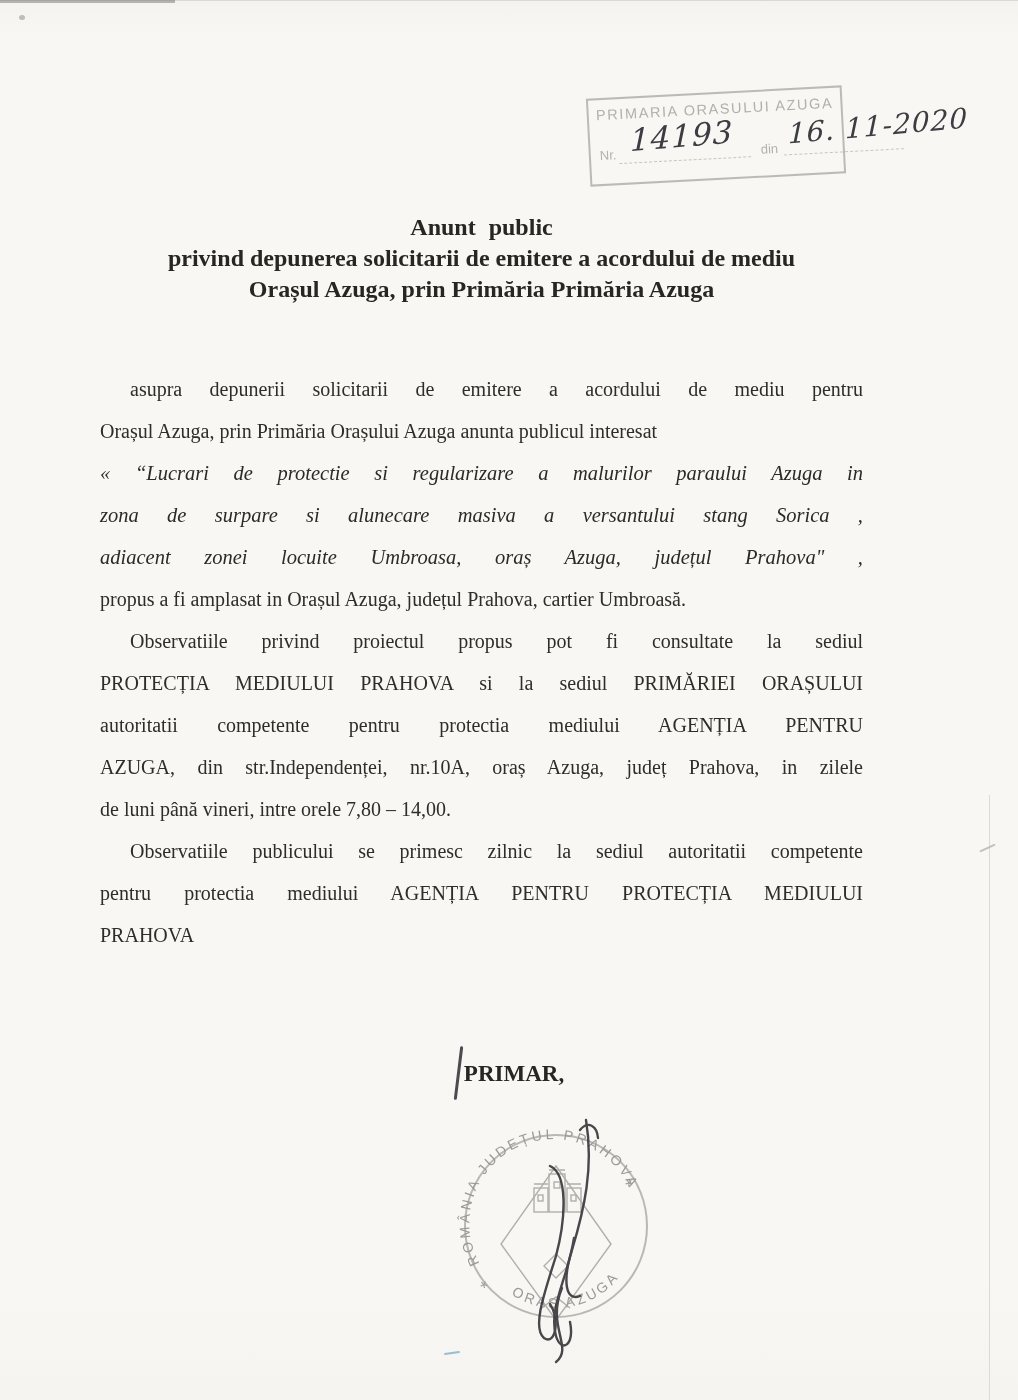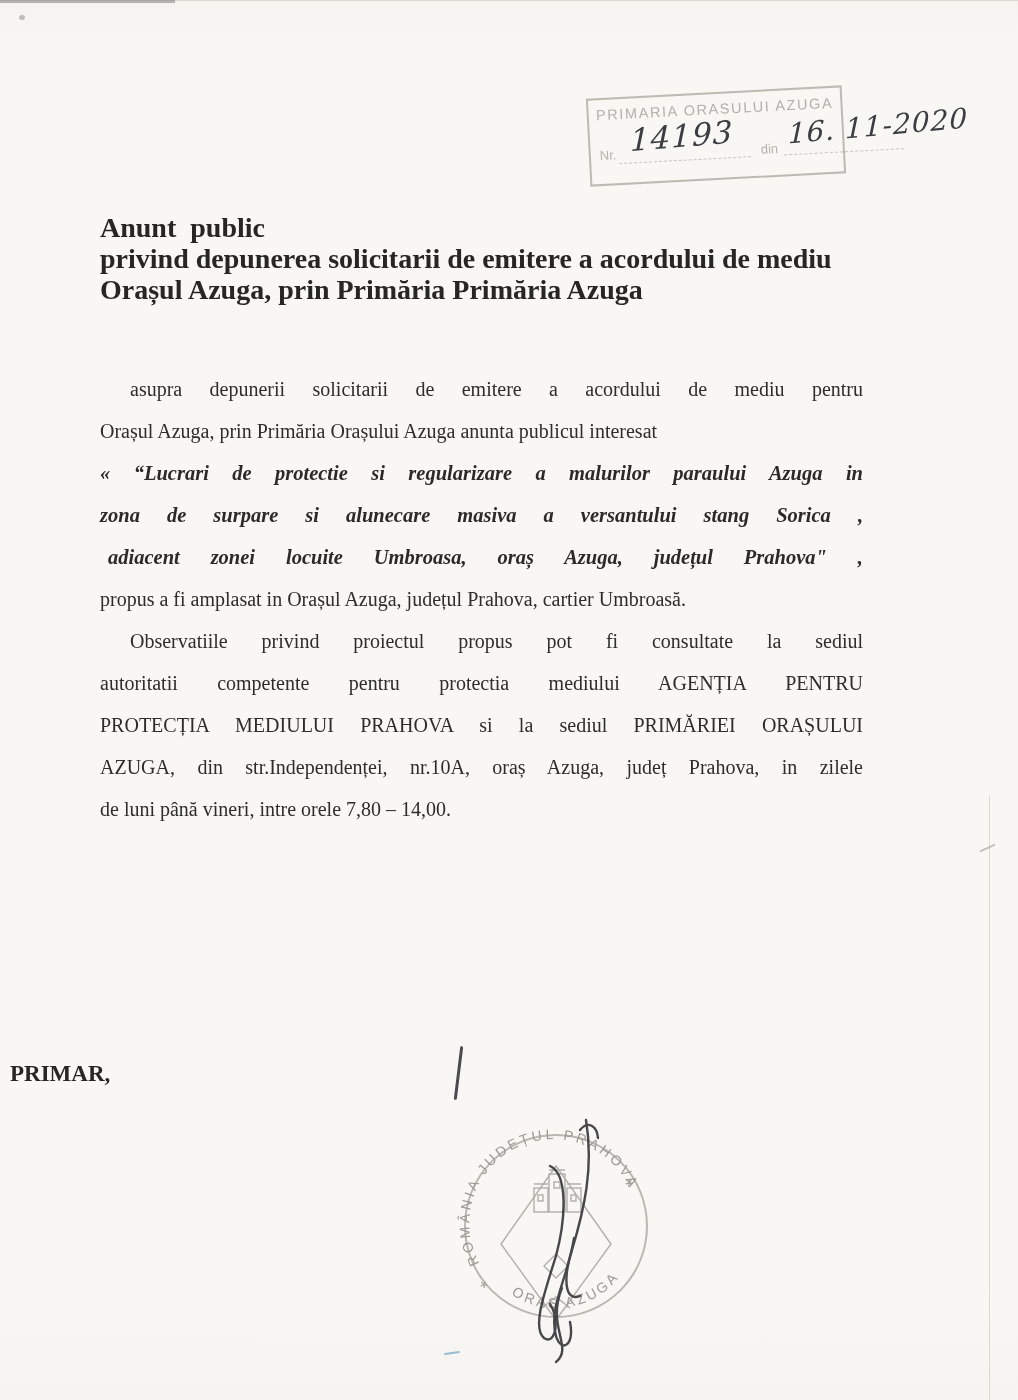--- a/index.html
+++ b/index.html
@@ -25,34 +25,34 @@
   .stamp-org{margin-top:7px;text-align:center;font-size:14.5px;letter-spacing:1.6px;color:#b2b0ab;}
   .hand{font-family:"DejaVu Serif", serif;font-style:italic;color:#3c3d42;letter-spacing:1px;}
   .stamp-nr-label{position:absolute;left:9px;top:48px;font-size:13px;color:#b4b2ad;}
   .stamp-nr-value{position:absolute;left:40px;top:22px;font-size:31px;transform:rotate(-2deg) skewX(-6deg);}
   .stamp-nr-line{position:absolute;left:28px;top:64px;width:132px;border-bottom:1.5px dashed #c7c5c0;}
   .stamp-din-label{position:absolute;left:170px;top:50px;font-size:13px;color:#b4b2ad;}
   .stamp-date-value{position:absolute;left:198px;top:24px;font-size:28px;white-space:nowrap;transform:rotate(-2deg) skewX(-6deg);}
   .stamp-date-line{position:absolute;left:193px;top:64px;width:120px;border-bottom:1.5px dashed #c7c5c0;}
 
   
-  .title{position:absolute;left:100px;top:212px;width:763px;
-    font-weight:bold;font-size:28px;line-height:31px;color:#272624;}
+  .title{position:absolute;left:100px;top:212px;width:763px;text-align:center;
+    font-weight:bold;font-size:24px;line-height:31px;color:#272624;}
   .title .l1{word-spacing:7px;}
 
   
   .body{position:absolute;left:100px;top:368px;width:763px;font-size:20px;}
   .bline{height:42px;line-height:42px;text-align:justify;text-align-last:justify;overflow:visible;}
   .para .bline:last-child{text-align-last:left;}
-  .para.keep-just .bline:last-child{text-align-last:justify;margin-left:8px;}
+  .para.keep-just .bline:last-child{text-align-last:justify;}
   .para.ind .bline:first-child{text-indent:30px;}
-  .para.quote{font-weight:bold;font-style:italic;font-size:20.5px;color:#2b2a28;}
+  .para.quote{font-weight:normal;font-style:italic;font-size:20.5px;color:#2b2a28;}
 
   
-  .sigblock{position:absolute;left:0;top:1058px;width:1018px;text-align:left;
+  .sigblock{position:absolute;left:0;top:1058px;width:1018px;text-align:center;
     font-weight:bold;font-size:23px;line-height:32px;color:#272624;padding-left:10px;box-sizing:border-box;}
   .pen-stroke{position:absolute;left:457px;top:1046px;width:2.5px;height:54px;background:#4c4b4f;
     transform:rotate(7deg);border-radius:2px;}
 
   .seal-wrap{position:absolute;left:430px;top:1110px;width:252px;height:262px;}
   .seal-text{font-family:"Liberation Sans", sans-serif;font-size:14px;letter-spacing:3px;fill:#9b9995;}
   .seal-star{font-family:"Liberation Sans", sans-serif;font-size:19px;fill:#a19f9a;}
 </style>
 </head>
 <body>
@@ -90,24 +90,29 @@
     <div class="para quote keep-just">
         <div class="bline">« “Lucrari de protectie si regularizare a malurilor paraului Azuga in</div>
         <div class="bline">zona de surpare si alunecare masiva a versantului stang Sorica ,</div>
         <div class="bline">adiacent  zonei locuite  Umbroasa, oraș Azuga,  județul Prahova" ,</div>
       </div>
     <div class="para">
         <div class="bline">propus a fi amplasat in Orașul Azuga, județul Prahova, cartier Umbroasă.</div>
       </div>
     <div class="para ind">
         <div class="bline">Observatiile privind proiectul propus pot fi consultate la sediul</div>
+        <div class="bline">PROTECȚIA MEDIULUI PRAHOVA si la sediul PRIMĂRIEI ORAȘULUI</div>
         <div class="bline">autoritatii competente pentru protectia mediului AGENȚIA PENTRU</div>
-        <div class="bline">PROTECȚIA MEDIULUI PRAHOVA si la sediul PRIMĂRIEI ORAȘULUI</div>
         <div class="bline">AZUGA, din str.Independenței, nr.10A, oraș Azuga, județ Prahova, in zilele</div>
         <div class="bline">de luni până vineri,  intre orele 7,80 – 14,00.</div>
+      </div>
+    <div class="para ind">
+        <div class="bline">Observatiile publicului se primesc zilnic la sediul autoritatii competente</div>
+        <div class="bline">pentru protectia mediului AGENȚIA PENTRU PROTECȚIA MEDIULUI</div>
+        <div class="bline">PRAHOVA</div>
       </div>
   </div>
 
   <div class="pen-stroke"></div>
   <div class="sigblock">
     <div>PRIMAR,</div>
   </div>
 
   <div class="seal-wrap">
     <svg width="252" height="262" viewBox="0 0 252 262">

